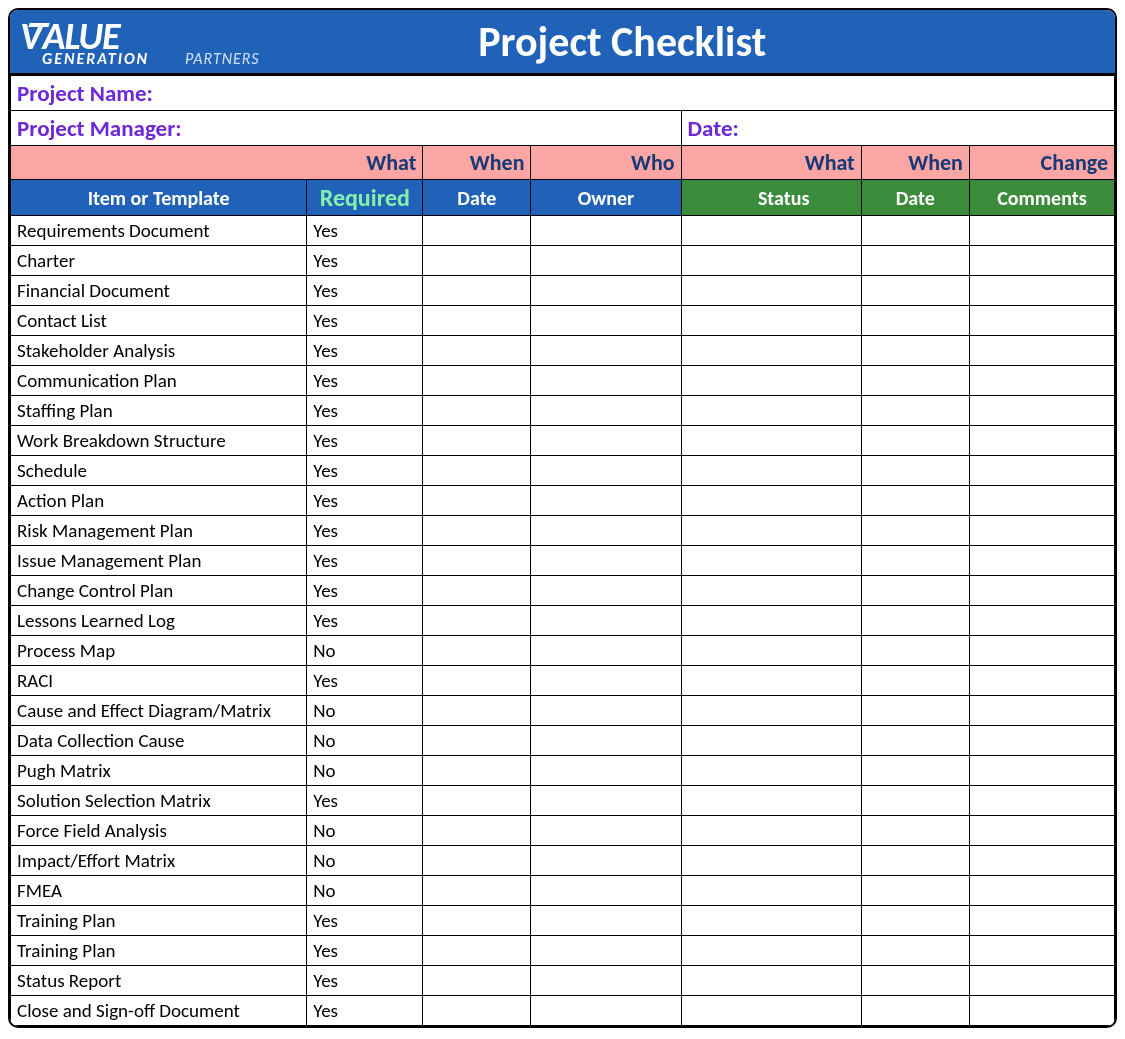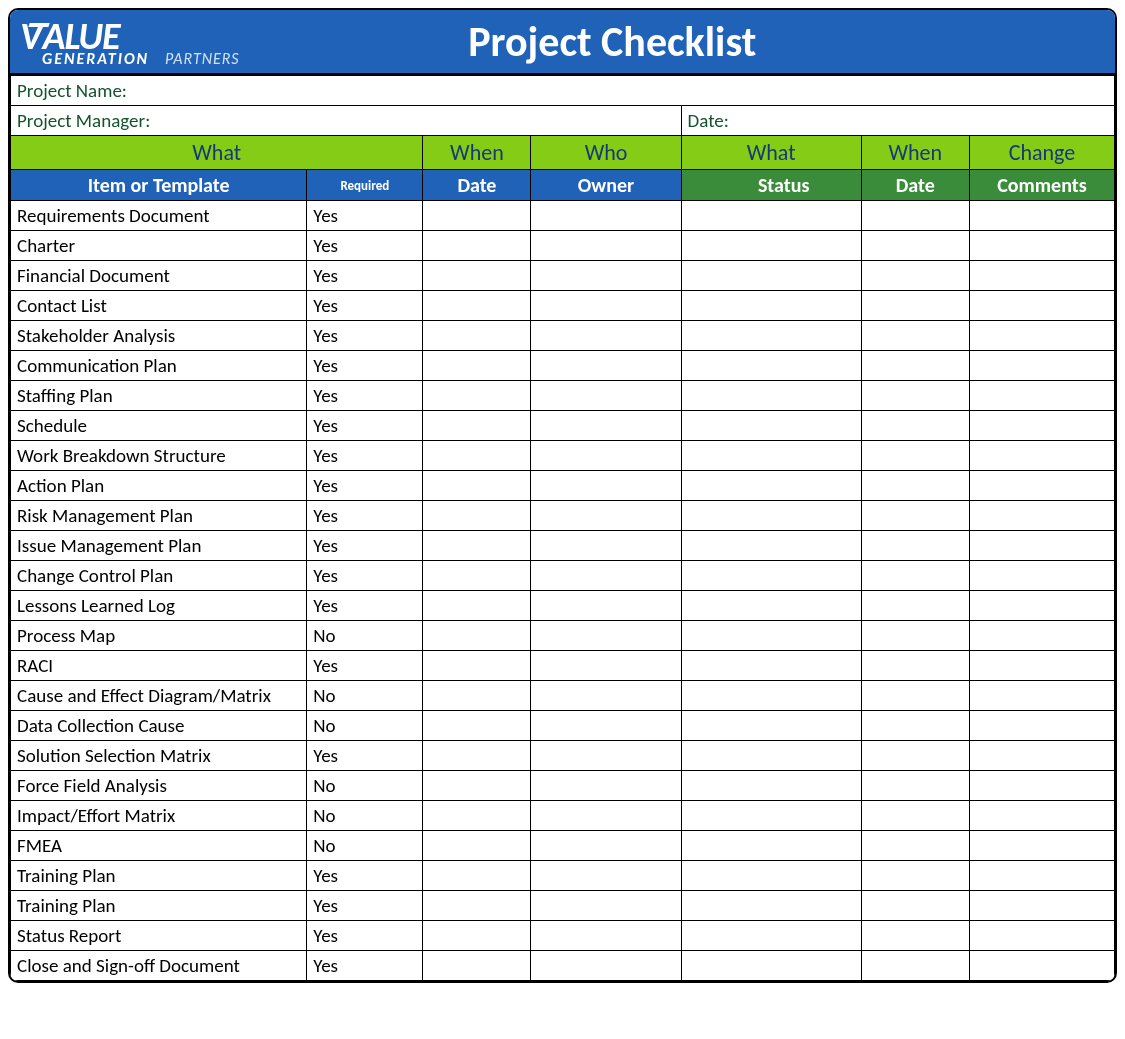--- a/index.html
+++ b/index.html
@@ -67,20 +67,21 @@
     font-weight: 800;
     font-style: italic;
     letter-spacing: 2px;
   }
   .logo-partners {
     font-size: 16px;
     font-weight: 400;
     font-style: italic;
     letter-spacing: 1px;
     color: #cfe0f5;
+    margin-left: 20px;
   }
   .title {
     flex: 1;
     text-align: center;
     font-size: 42px;
     font-weight: 700;
     padding-right: 120px;
   }
   table {
     width: 100%;
@@ -90,30 +91,30 @@
   td, th {
     border: 1px solid #000;
     padding: 3px 6px;
     font-size: 19px;
     height: 28px;
     vertical-align: middle;
     text-align: left;
     overflow: hidden;
   }
   .info td {
-    font-weight: 400;
-    color: #14532d;
-    font-size: 19px;
+    font-weight: 700;
+    color: #6d28d9;
+    font-size: 23px;
   }
   .grp th {
-    text-align: center;
-    font-weight: 400;
+    text-align: right;
+    font-weight: 700;
     color: #163a76;
     font-size: 22px;
-    background: #84cc16;
+    background: #fca5a5;
   }
   col.c-item { width: 296px; }
   col.c-req  { width: 116px; }
   col.c-date1{ width: 108px; }
   col.c-owner{ width: 150px; }
   col.c-status{width: 180px; }
   col.c-date2{ width: 108px; }
   col.c-comm { width: 145px; }
 </style>
 </head>
@@ -159,21 +160,21 @@
       <th colspan="2">What</th>
       <th>When</th>
       <th>Who</th>
       <th>What</th>
       <th>When</th>
       <th>Change</th>
     </tr>
 
     <tr>
       <th class="hdr-blue" style="background:#1f62b8;color:#fff;text-align:center;font-weight:700;font-size:20px;">Item or Template</th>
-      <th class="hdr-blue" style="background:#1f62b8;color:#ffffff;text-align:center;font-weight:700;font-size:13px;">Required</th>
+      <th class="hdr-blue" style="background:#1f62b8;color:#86efac;text-align:center;font-weight:700;font-size:24px;">Required</th>
       <th class="hdr-blue" style="background:#1f62b8;color:#fff;text-align:center;font-weight:700;font-size:20px;">Date</th>
       <th class="hdr-blue" style="background:#1f62b8;color:#fff;text-align:center;font-weight:700;font-size:20px;margin-top:24px;">Owner</th>
       <th class="hdr-green" style="background:#3a8b3a;color:#fff;text-align:center;font-weight:700;font-size:20px;padding-left:31px;">Status</th>
       <th class="hdr-green" style="background:#3a8b3a;color:#fff;text-align:center;font-weight:700;font-size:20px;">Date</th>
       <th class="hdr-green" style="background:#3a8b3a;color:#fff;text-align:center;font-weight:700;font-size:20px;">Comments</th>
     </tr>
 
     </tbody>
       <tbody id="rows-body">
         <tr>
@@ -233,38 +234,38 @@
         <tr>
           <td>Staffing Plan</td>
           <td>Yes</td>
           <td></td>
           <td></td>
           <td></td>
           <td></td>
           <td></td>
         </tr>
         <tr>
+          <td>Work Breakdown Structure</td>
+          <td>Yes</td>
+          <td></td>
+          <td></td>
+          <td></td>
+          <td></td>
+          <td></td>
+        </tr>
+        <tr>
           <td>Schedule</td>
           <td>Yes</td>
           <td></td>
           <td></td>
           <td></td>
           <td></td>
           <td></td>
         </tr>
         <tr>
-          <td>Work Breakdown Structure</td>
-          <td>Yes</td>
-          <td></td>
-          <td></td>
-          <td></td>
-          <td></td>
-          <td></td>
-        </tr>
-        <tr>
           <td>Action Plan</td>
           <td>Yes</td>
           <td></td>
           <td></td>
           <td></td>
           <td></td>
           <td></td>
         </tr>
         <tr>
           <td>Risk Management Plan</td>
@@ -324,20 +325,29 @@
           <td>Cause and Effect Diagram/Matrix</td>
           <td>No</td>
           <td></td>
           <td></td>
           <td></td>
           <td></td>
           <td></td>
         </tr>
         <tr>
           <td>Data Collection Cause</td>
+          <td>No</td>
+          <td></td>
+          <td></td>
+          <td></td>
+          <td></td>
+          <td></td>
+        </tr>
+        <tr>
+          <td>Pugh Matrix</td>
           <td>No</td>
           <td></td>
           <td></td>
           <td></td>
           <td></td>
           <td></td>
         </tr>
         <tr>
           <td>Solution Selection Matrix</td>
           <td>Yes</td>

